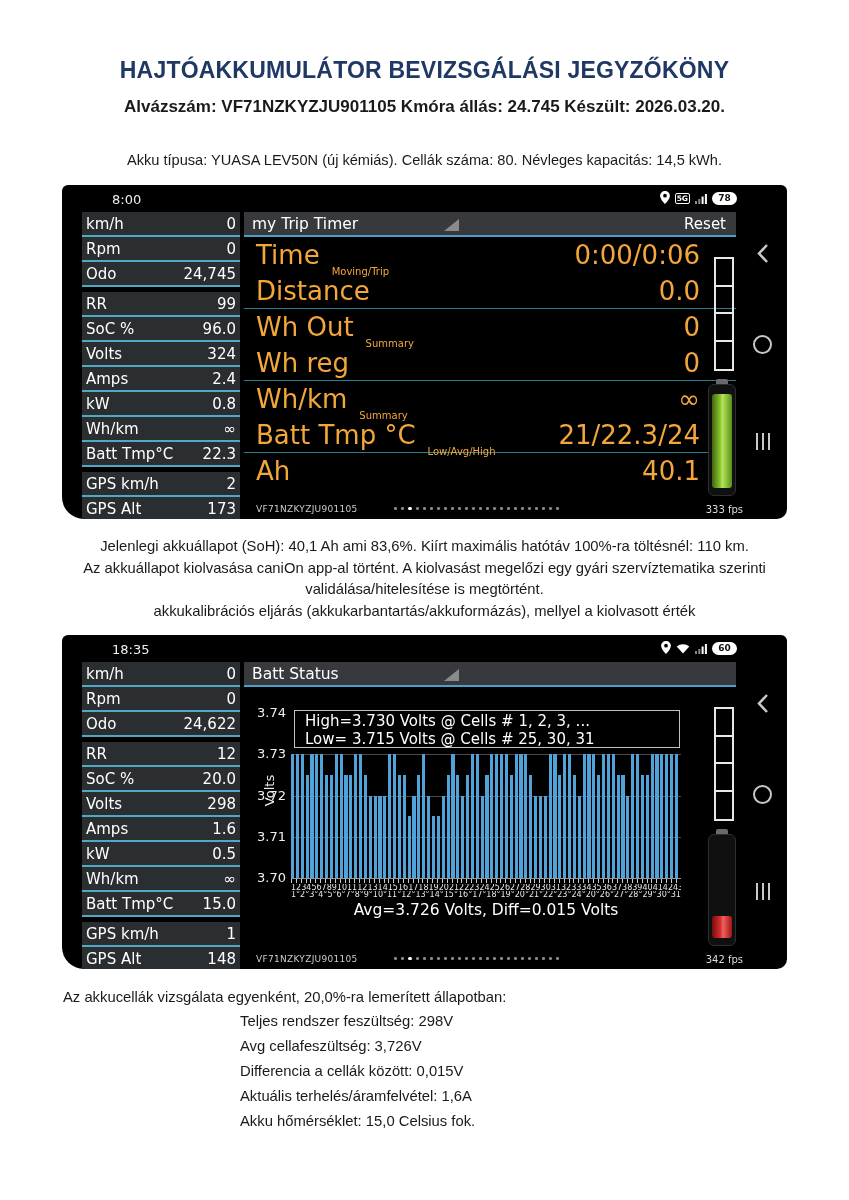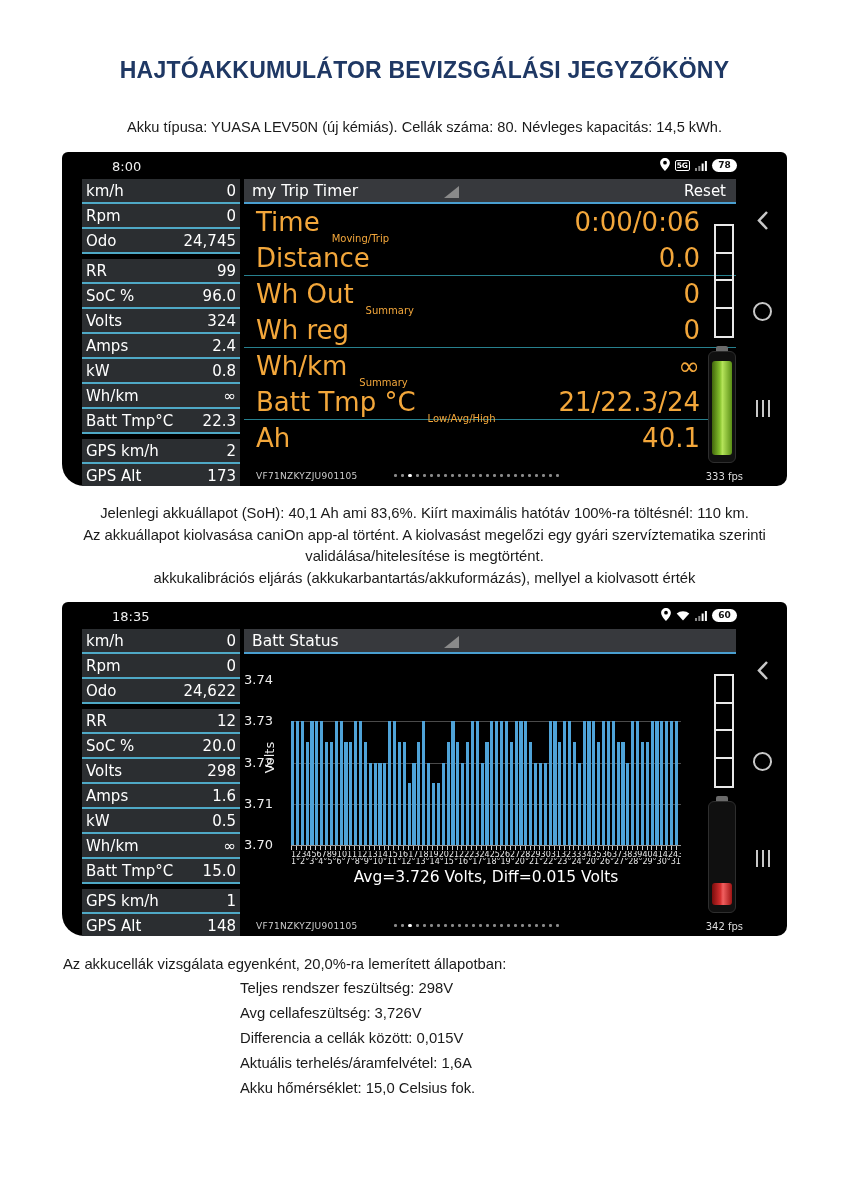--- a/index.html
+++ b/index.html
@@ -63,41 +63,42 @@
   .fill-red{height:22px;bottom:7px;background:linear-gradient(90deg,#7a0c0c,#d42f2f 42%,#f16060 55%,#a01414);}
 
   .nav-back{position:absolute;right:18px;top:58px;background:none;border:none;padding:0;cursor:pointer;}
   .nav-home{position:absolute;right:15px;top:150px;width:19px;height:19px;border:2.5px solid #c8c8c8;
             border-radius:50%;background:none;padding:0;cursor:pointer;}
   .nav-recent{position:absolute;right:17px;top:248px;display:flex;gap:3.5px;background:none;border:none;
             padding:0;cursor:pointer;}
   .nav-recent i{width:2.5px;height:17px;background:#c8c8c8;display:block;}
 
   
-  .ytick{position:absolute;width:42px;left:182px;text-align:left;font-size:13px;color:#eee;}
+  .ytick{position:absolute;width:42px;left:182px;text-align:right;font-size:13px;color:#eee;}
   .ylab{position:absolute;left:192px;top:148px;font-size:13px;color:#eee;transform:rotate(-90deg);}
   .plot{position:absolute;left:229px;top:78px;width:390px;height:165px;border-bottom:1px solid #999;}
   .gline{position:absolute;left:0;right:0;height:1px;background:#4a4a4a;}
   .bars{position:absolute;left:0;bottom:0;width:100%;height:100%;display:flex;align-items:flex-end;}
   .bars i{display:block;width:3.15px;margin-right:1.72px;background:#4FA3D8;}
   .legendbox{position:absolute;left:232px;top:75px;width:386px;height:38px;border:1px solid #c0c0c0;
              padding:1px 0 0 10px;box-sizing:border-box;}
   .legendbox div{font-size:15px;color:#fff;line-height:18px;white-space:nowrap;}
   .xticks{position:absolute;left:229px;top:244px;width:390px;height:4px;
           background:repeating-linear-gradient(90deg,#ccc 0 1px,transparent 1px 4.87px);}
   .garble{position:absolute;left:229px;width:390px;display:flex;overflow:hidden;}
   .garble span{flex:0 0 4.87px;font-size:8px;color:#e8e8e8;line-height:8px;white-space:nowrap;overflow:visible;}
   .avg-note{position:absolute;left:229px;top:266px;width:390px;text-align:center;font-size:15.5px;color:#fff;}
 </style>
 </head>
 <body>
 
 <div class="page">
 
   <h1 class="doc-title">HAJTÓAKKUMULÁTOR BEVIZSGÁLÁSI JEGYZŐKÖNY</h1>
+  <h2 class="doc-subtitle">Alvázszám: VF71NZKYZJU901105 Kmóra állás: 24.745 Készült: 2026.03.20.</h2>
   <p class="doc-info">Akku típusa: YUASA LEV50N (új kémiás). Cellák száma: 80. Névleges kapacitás: 14,5 kWh.</p>
 
   <div class="phone" id="shot1">
     <span class="sb-time">8:00</span>
     <div class="sb-icons">
       <span><svg width="10" height="13" viewBox="0 0 12 16">
             <path d="M6 0C2.7 0 0 2.6 0 5.8 0 10.2 6 16 6 16s6-5.8 6-10.2C12 2.6 9.3 0 6 0zm0 8a2.3 2.3 0 1 1 0-4.6A2.3 2.3 0 0 1 6 8z" fill="#fff"></path>
           </svg></span>
       <span class="badge5g">5G</span>
       <span><svg width="12" height="11">
@@ -429,20 +430,24 @@
           <i style="height: 123.7px;"></i>
           <i style="height: 103.1px;"></i>
           <i style="height: 103.1px;"></i>
           <i style="height: 123.7px;"></i>
           <i style="height: 123.7px;"></i>
           <i style="height: 123.7px;"></i>
           <i style="height: 123.7px;"></i>
           <i style="height: 123.7px;"></i>
           <i style="height: 123.7px;"></i>
         </div>
+    </div>
+    <div class="legendbox">
+      <div>High=3.730 Volts @ Cells # 1, 2, 3,  ...</div>
+      <div>Low= 3.715 Volts @ Cells # 25, 30, 31</div>
     </div>
     <div class="xticks"></div>
     <div class="garble" id="garble1" style="top:249px">
         <span>1</span>
         <span>2</span>
         <span>3</span>
         <span>4</span>
         <span>5</span>
         <span>6</span>
         <span>7</span>

